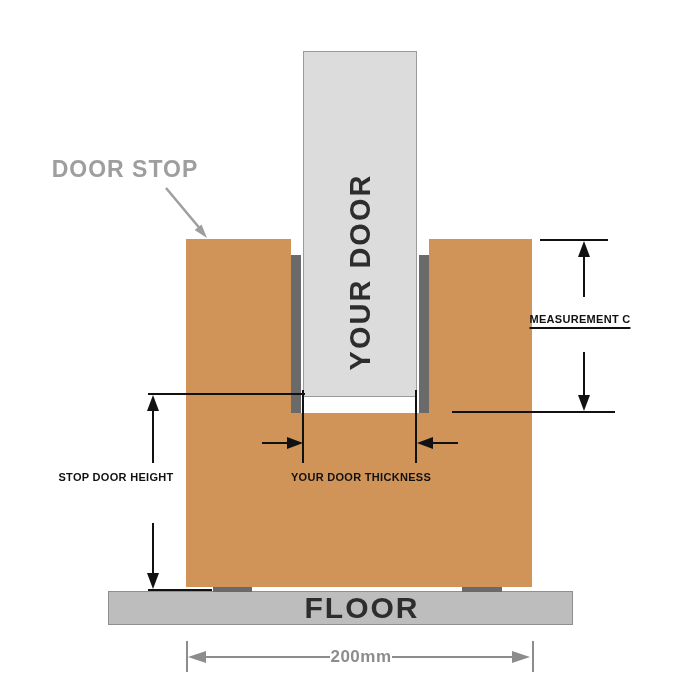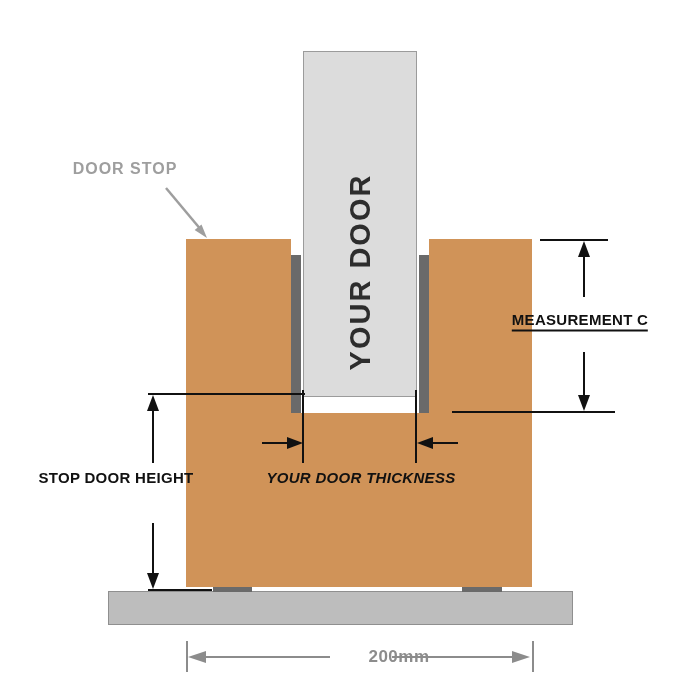--- a/index.html
+++ b/index.html
@@ -46,25 +46,25 @@
   .ah.down  { border-left: 6px solid transparent; border-right: 6px solid transparent; border-top: 16px solid var(--ink, #111111); }
   .ah.right { border-top: 6px solid transparent; border-bottom: 6px solid transparent; border-left: 16px solid var(--ink, #111111); }
   .ah.left  { border-top: 6px solid transparent; border-bottom: 6px solid transparent; border-right: 16px solid var(--ink, #111111); }
   .ah.gleft  { border-top: 6px solid transparent; border-bottom: 6px solid transparent; border-right: 18px solid var(--dim, #8c8c8c); }
   .ah.gright { border-top: 6px solid transparent; border-bottom: 6px solid transparent; border-left: 18px solid var(--dim, #8c8c8c); }
   .label {
     position: absolute; transform: translate(-50%, -50%);
     white-space: nowrap; font-weight: bold; z-index: 6;
     color: var(--ink, #111111);
   }
-  .label.small { font-size: 15px; letter-spacing: 0.3px; text-align: right; }
+  .label.small { font-size: 11px; letter-spacing: 0.3px; text-align: right; }
   .underlined { border-bottom: 2px solid currentColor; padding-bottom: 2px; }
   .label.red   { color: var(--red, #ff0000); }
   .label.white { color: var(--white-label, #ffffff); }
-  .label.callout { font-size: 16px; letter-spacing: 1px; color: var(--callout, #9e9e9e); }
+  .label.callout { font-size: 23px; letter-spacing: 1px; color: var(--callout, #9e9e9e); }
   .label.floor-text { font-size: 30px; letter-spacing: 2px; color: var(--text-dark, #2d2d2d); }
   .label.dim-text { font-size: 17px; color: var(--dim, #8c8c8c); letter-spacing: 0.5px; }
   .callout-arrow-svg { position: absolute; left: 158px; top: 180px; z-index: 5; }
 </style>
 </head>
 <body>
 
 <div id="canvas">
 
   <div class="block frame" style="left:186px; top:239px; width:105px; height:348px;"></div>
@@ -74,20 +74,21 @@
   <div class="block stop" style="left:291px; top:255px; width:10px; height:158px;"></div>
   <div class="block stop" style="left:419px; top:255px; width:10px; height:158px;"></div>
 
   <div class="block foot" style="left:213px; top:587px; width:39px; height:5px;"></div>
   <div class="block foot" style="left:462px; top:587px; width:40px; height:5px;"></div>
 
   <div class="door-slab"></div>
   <div class="door-label">YOUR DOOR</div>
 
   <div class="floor-bar"></div>
+  <div class="label floor-text" style="left:362px; top:608px;">FLOOR</div>
 
   <div class="label callout" style="left:125px; top:169px;">DOOR STOP</div>
   <svg class="callout-arrow-svg" width="60" height="64" viewBox="0 0 60 64">
     <line x1="8" y1="8" x2="44" y2="51" stroke="#9e9e9e" stroke-width="2.5"></line>
     <polygon points="49,58 36.6,50.1 43.5,44.4" fill="#9e9e9e"></polygon>
   </svg>
 
   <div class="hline" style="left:148px; top:393px; width:157px;"></div>
   <div class="hline" style="left:148px; top:589px; width:64px;"></div>
   <div class="ah up" style="left:147px; top:395px;"></div>
@@ -95,31 +96,31 @@
   <div class="vline" style="left:152px; top:523px; height:52px;"></div>
   <div class="ah down" style="left:147px; top:573px;"></div>
   <div class="label small" style="left:116px; top:477px;">STOP DOOR HEIGHT</div>
 
   <div class="vline" style="left:302px; top:390px; height:73px;"></div>
   <div class="vline" style="left:415px; top:390px; height:73px;"></div>
   <div class="hline" style="left:262px; top:442px; width:26px;"></div>
   <div class="ah right" style="left:287px; top:437px;"></div>
   <div class="hline" style="left:432px; top:442px; width:26px;"></div>
   <div class="ah left" style="left:417px; top:437px;"></div>
-  <div class="label small" style="left:361px; top:477px;font-style:italic;">YOUR DOOR THICKNESS</div>
+  <div class="label small" style="left:361px; top:477px;">YOUR DOOR THICKNESS</div>
 
   <div class="hline" style="left:540px; top:239px; width:68px;"></div>
   <div class="hline" style="left:452px; top:411px; width:163px;"></div>
   <div class="ah up" style="left:578px; top:241px;"></div>
   <div class="vline" style="left:583px; top:255px; height:42px;"></div>
   <div class="vline" style="left:583px; top:352px; height:45px;"></div>
   <div class="ah down" style="left:578px; top:395px;"></div>
   <div class="label small underlined" style="left:580px; top:321px;">MEASUREMENT C</div>
 
   <div class="vline gray" style="left:186px; top:641px; height:31px;"></div>
   <div class="vline gray" style="left:532px; top:641px; height:31px;"></div>
   <div class="ah gleft" style="left:188px; top:651px;"></div>
   <div class="hline gray" style="left:204px; top:656px; width:126px;"></div>
-  <div class="label dim-text" style="left:361px; top:657px;margin-left:38px;">200mm</div>
+  <div class="label dim-text" style="left:361px; top:657px;">200mm</div>
   <div class="hline gray" style="left:392px; top:656px; width:122px;"></div>
   <div class="ah gright" style="left:512px; top:651px;"></div>
 
 </div>
 
 </body></html>

